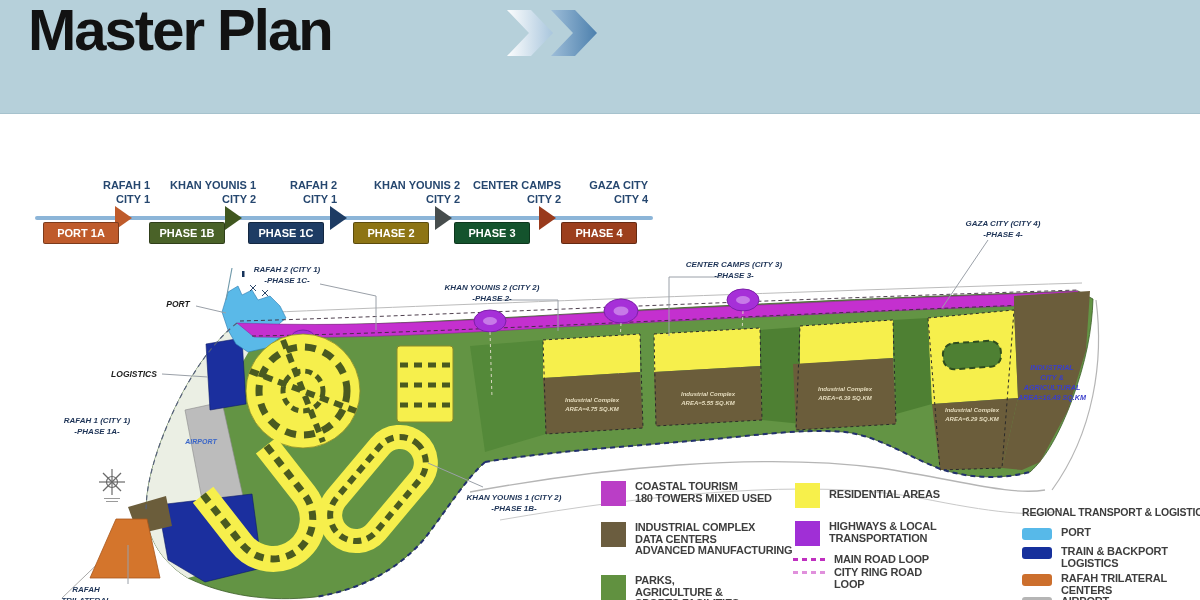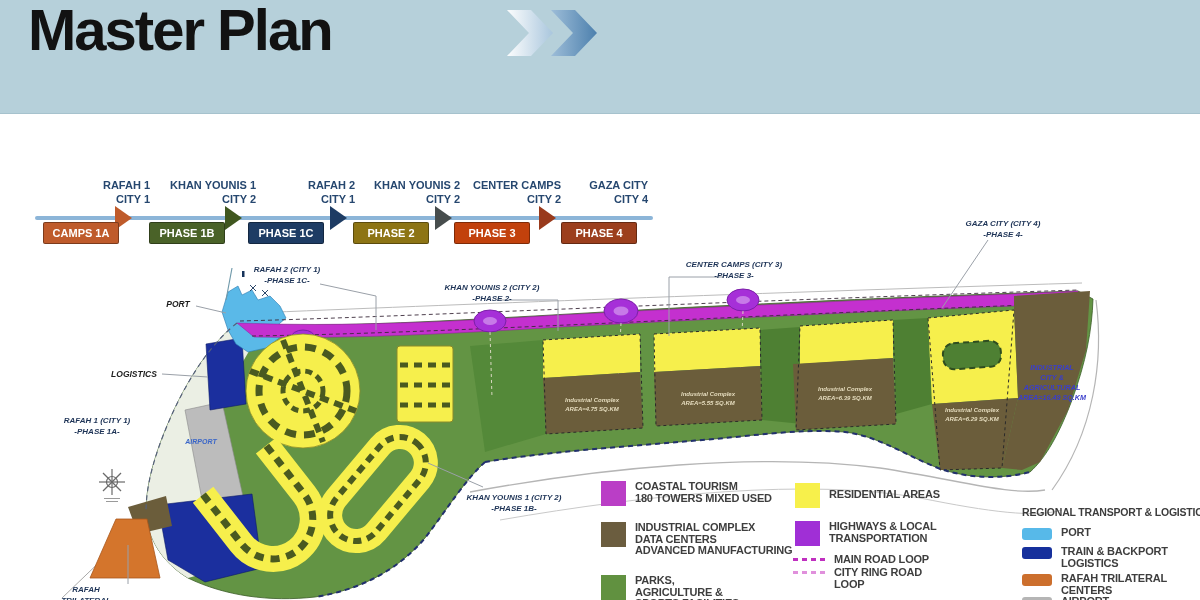--- a/index.html
+++ b/index.html
@@ -20,21 +20,21 @@
   .tl-stage{position:absolute;width:140px;text-align:right;}
   .tl-city{white-space:pre-line;font-size:11px;line-height:14px;font-weight:bold;color:#26476f;}
   .tl-line{position:absolute;left:35px;top:216px;width:618px;height:4px;background:#8cb5d8;border-radius:2px;}
   .tl-arrow{position:absolute;top:206px;width:0;height:0;border-top:12px solid transparent;
             border-bottom:12px solid transparent;border-left:17px solid #000;}
   .arr0{border-left-color:#bf5b2b}.arr1{border-left-color:#40571f}.arr2{border-left-color:#1e3c64}
   .arr3{border-left-color:#474d4d}.arr4{border-left-color:#993a1c}
   .tl-badge{position:absolute;top:222px;width:74px;height:20px;line-height:20px;text-align:center;
             font-size:11px;font-weight:bold;color:#fff;border:1px solid rgba(0,0,0,.35);border-radius:2px;}
   .b0{background:#bf5b2b}.b1{background:#4a6228}.b2{background:#1e3c64}
-  .b3{background:#8d7414}.b4{background:#c2410c}.b5{background:#9c3f1d}
+  .b3{background:#8d7414}.b4{background:#14532d}.b5{background:#9c3f1d}
   
   #map{position:absolute;left:0;top:0;width:1200px;height:600px;}
   .maplbl{font-size:8px;font-weight:bold;font-style:italic;fill:#1d3356;text-anchor:middle;}
   .maplbl-dark{font-size:8.5px;font-weight:bold;font-style:italic;fill:#1c1c1c;text-anchor:middle;}
   .arealbl{font-size:6px;font-weight:bold;font-style:italic;fill:#e6ddbf;text-anchor:middle;}
   .bluelbl{font-size:7.2px;font-weight:bold;font-style:italic;fill:#3a3ecb;text-anchor:middle;}
   .airportlbl{font-size:7px;font-weight:bold;font-style:italic;fill:#3a66c8;text-anchor:middle;}
   
   .lg-item{position:absolute;display:flex;gap:9px;align-items:flex-start;}
   .lg-sq{width:25px;height:25px;flex:0 0 aupx;}
@@ -249,21 +249,21 @@
     <div class="tl-line"></div>
 
     <div class="tl-stage" style="left:10px;top:178px">
         <div class="tl-city">RAFAH 1
 CITY 1</div>
       </div>
     <div class="tl-stage" style="left:116px;top:178px">
         <div class="tl-city">KHAN YOUNIS 1
 CITY 2</div>
       </div>
-    <div class="tl-stage" style="left:215px;top:178px">
+    <div class="tl-stage" style="left:197px;top:178px">
         <div class="tl-city">RAFAH 2
 CITY 1</div>
       </div>
     <div class="tl-stage" style="left:320px;top:178px">
         <div class="tl-city">KHAN YOUNIS 2
 CITY 2</div>
       </div>
     <div class="tl-stage" style="left:421px;top:178px">
         <div class="tl-city">CENTER CAMPS
 CITY 2</div>
@@ -272,21 +272,21 @@
         <div class="tl-city">GAZA CITY
 CITY 4</div>
       </div>
 
     <span class="tl-arrow arr0" style="left:115px"></span>
     <span class="tl-arrow arr1" style="left:225px"></span>
     <span class="tl-arrow arr2" style="left:330px"></span>
     <span class="tl-arrow arr3" style="left:435px"></span>
     <span class="tl-arrow arr4" style="left:539px"></span>
 
-    <div class="tl-badge b0" style="left:43px">CAMPS 1A</div>
+    <div class="tl-badge b0" style="left:43px">PORT 1A</div>
     <div class="tl-badge b1" style="left:149px">PHASE 1B</div>
     <div class="tl-badge b2" style="left:248px">PHASE 1C</div>
     <div class="tl-badge b3" style="left:353px">PHASE 2</div>
     <div class="tl-badge b4" style="left:454px">PHASE 3</div>
     <div class="tl-badge b5" style="left:561px">PHASE 4</div>
   </div>
 
   <div>
     <div class="lg-item" style="left:601px;top:481px">
       <span class="lg-sq sw-coastal"></span>

